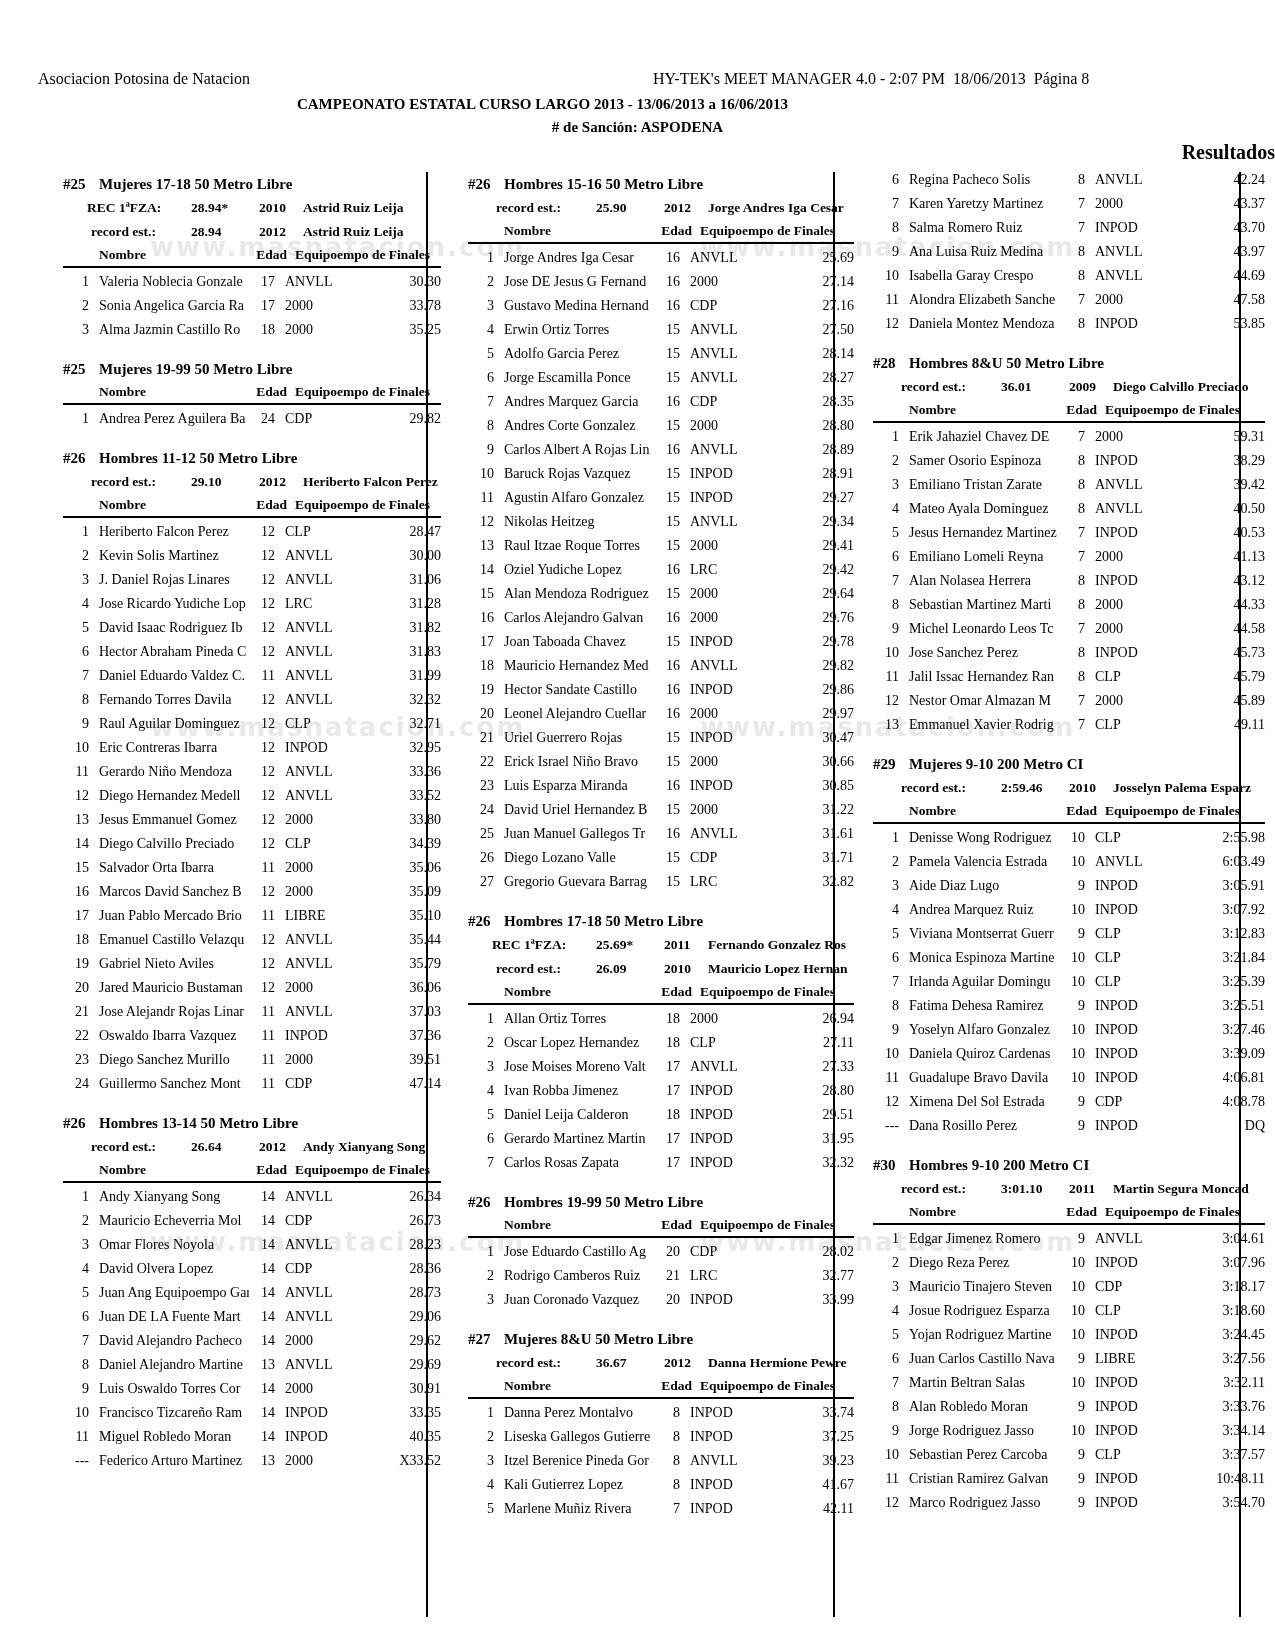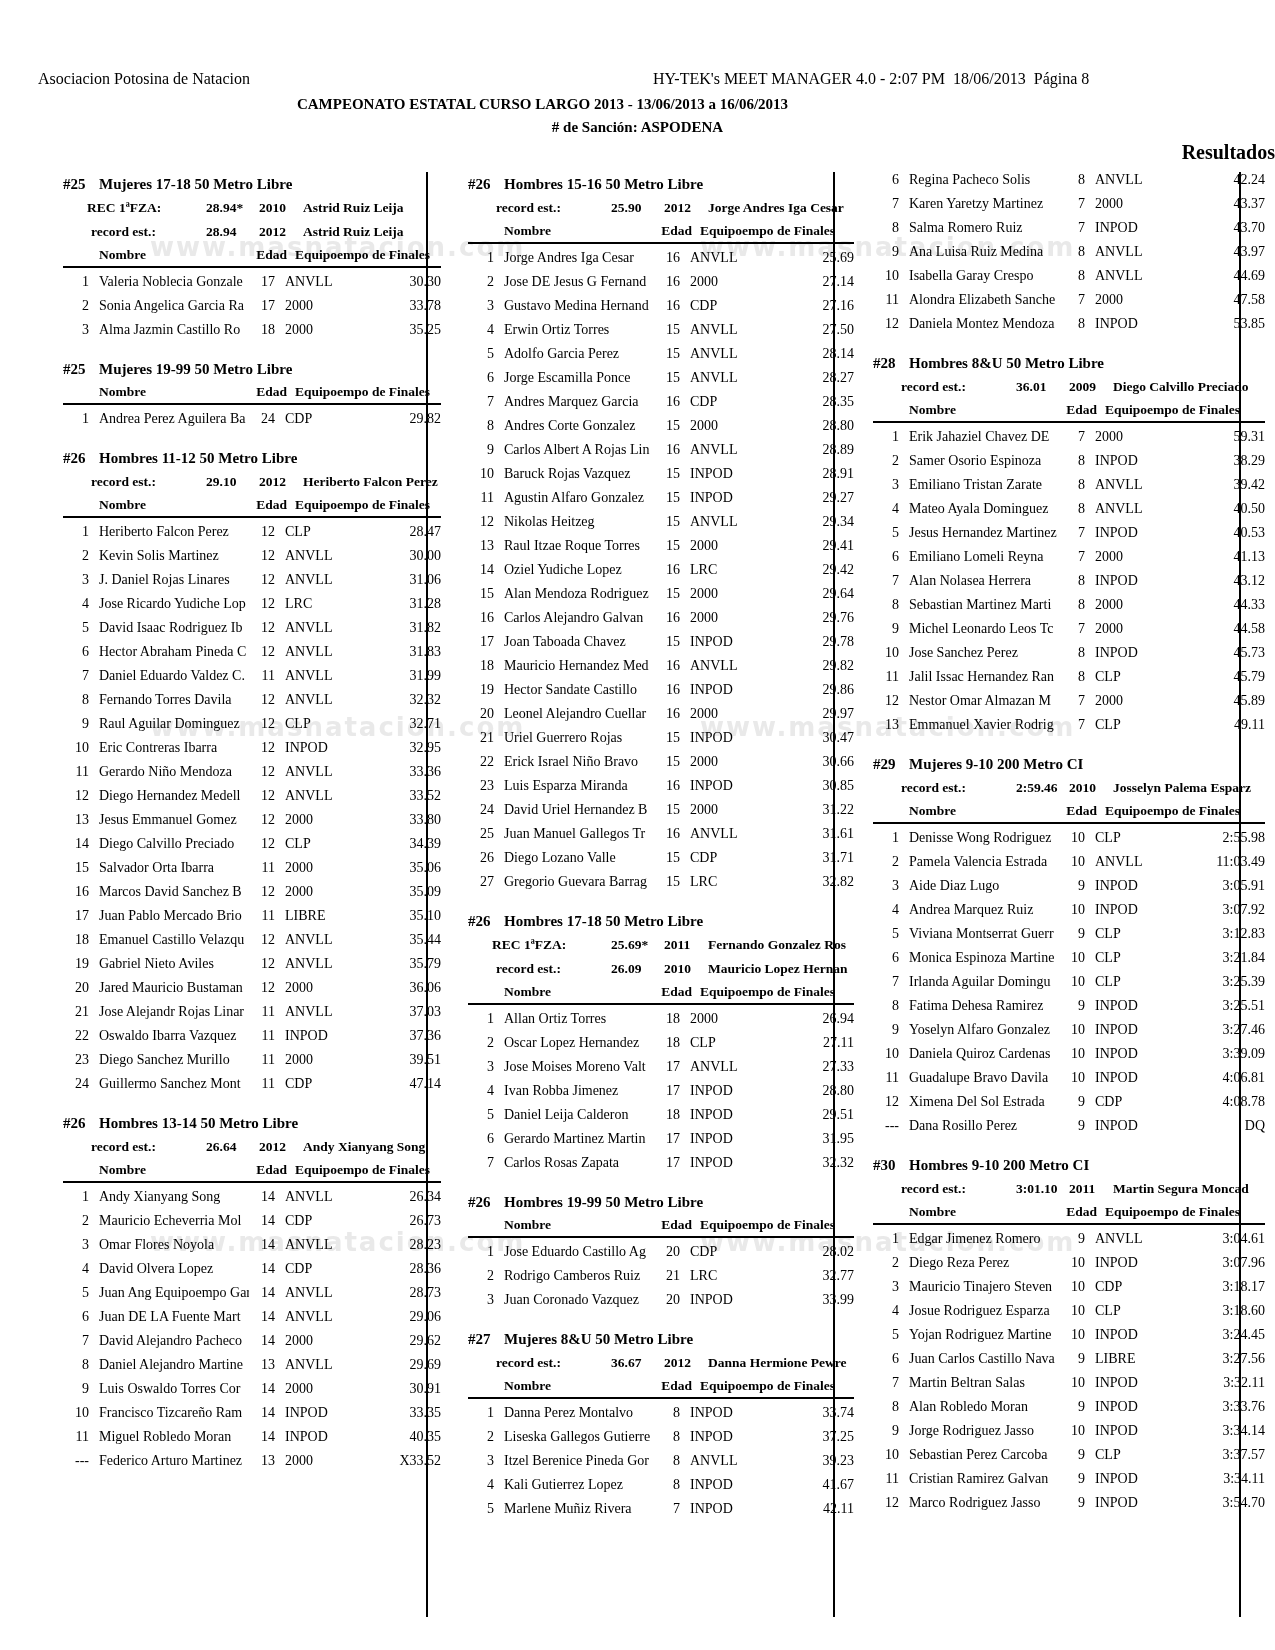--- a/index.html
+++ b/index.html
@@ -20,21 +20,21 @@
   #vrule2 { left:833px; top:172px; height:1445px; }
   #vrule3 { left:1239px; top:172px; height:1445px; }
 
   .event { margin-bottom:11px; }
   .ev-title { font-weight:bold; font-size:15px; height:24px; line-height:24px; white-space:nowrap; padding-top:4px;}
   .ev-title .num { display:inline-block; width:36px; }
   .rec { font-weight:bold; font-size:13.5px; height:24px; line-height:24px; white-space:nowrap; overflow:hidden; position:relative; }
   .rec span { position:absolute; top:0; }
   .rec .lbl { left:28px; }
   .rec .lbl.fza { left:24px; }
-  .rec .tm { left:143px; }
+  .rec .tm { left:128px; }
   .rec .yr { left:196px; }
   .rec .who { left:240px; }
   .colhead { font-weight:bold; font-size:13.5px; height:22px; line-height:22px; border-bottom:2px solid #000; position:relative; white-space:nowrap; }
   .colhead span { position:absolute; top:0; }
   .colhead .h-name { left:36px; }
   .colhead .h-age { left:184px; width:40px; text-align:right; }
   .colhead .h-team { left:232px; }
   .row { height:24px; line-height:24px; font-size:14px; position:relative; white-space:nowrap; }
   .row span { position:absolute; top:0; }
   .row .place { left:0; width:26px; text-align:right; }
@@ -941,21 +941,21 @@
         <span class="name">Denisse Wong Rodriguez</span>
         <span class="age">10</span>
         <span class="team">CLP</span>
         <span class="time">2:55.98</span>
       </div>
       <div class="row">
         <span class="place">2</span>
         <span class="name">Pamela Valencia Estrada</span>
         <span class="age">10</span>
         <span class="team">ANVLL</span>
-        <span class="time">11:03.49</span>
+        <span class="time">6:03.49</span>
       </div>
       <div class="row">
         <span class="place">3</span>
         <span class="name">Aide Diaz Lugo</span>
         <span class="age">9</span>
         <span class="team">INPOD</span>
         <span class="time">3:05.91</span>
       </div>
       <div class="row">
         <span class="place">4</span>
@@ -1110,21 +1110,21 @@
         <span class="name">Sebastian Perez Carcoba</span>
         <span class="age">9</span>
         <span class="team">CLP</span>
         <span class="time">3:37.57</span>
       </div>
       <div class="row">
         <span class="place">11</span>
         <span class="name">Cristian Ramirez Galvan</span>
         <span class="age">9</span>
         <span class="team">INPOD</span>
-        <span class="time">3:34.11</span>
+        <span class="time">10:48.11</span>
       </div>
       <div class="row">
         <span class="place">12</span>
         <span class="name">Marco Rodriguez Jasso</span>
         <span class="age">9</span>
         <span class="team">INPOD</span>
         <span class="time">3:54.70</span>
       </div>
     </div>
   </div>

